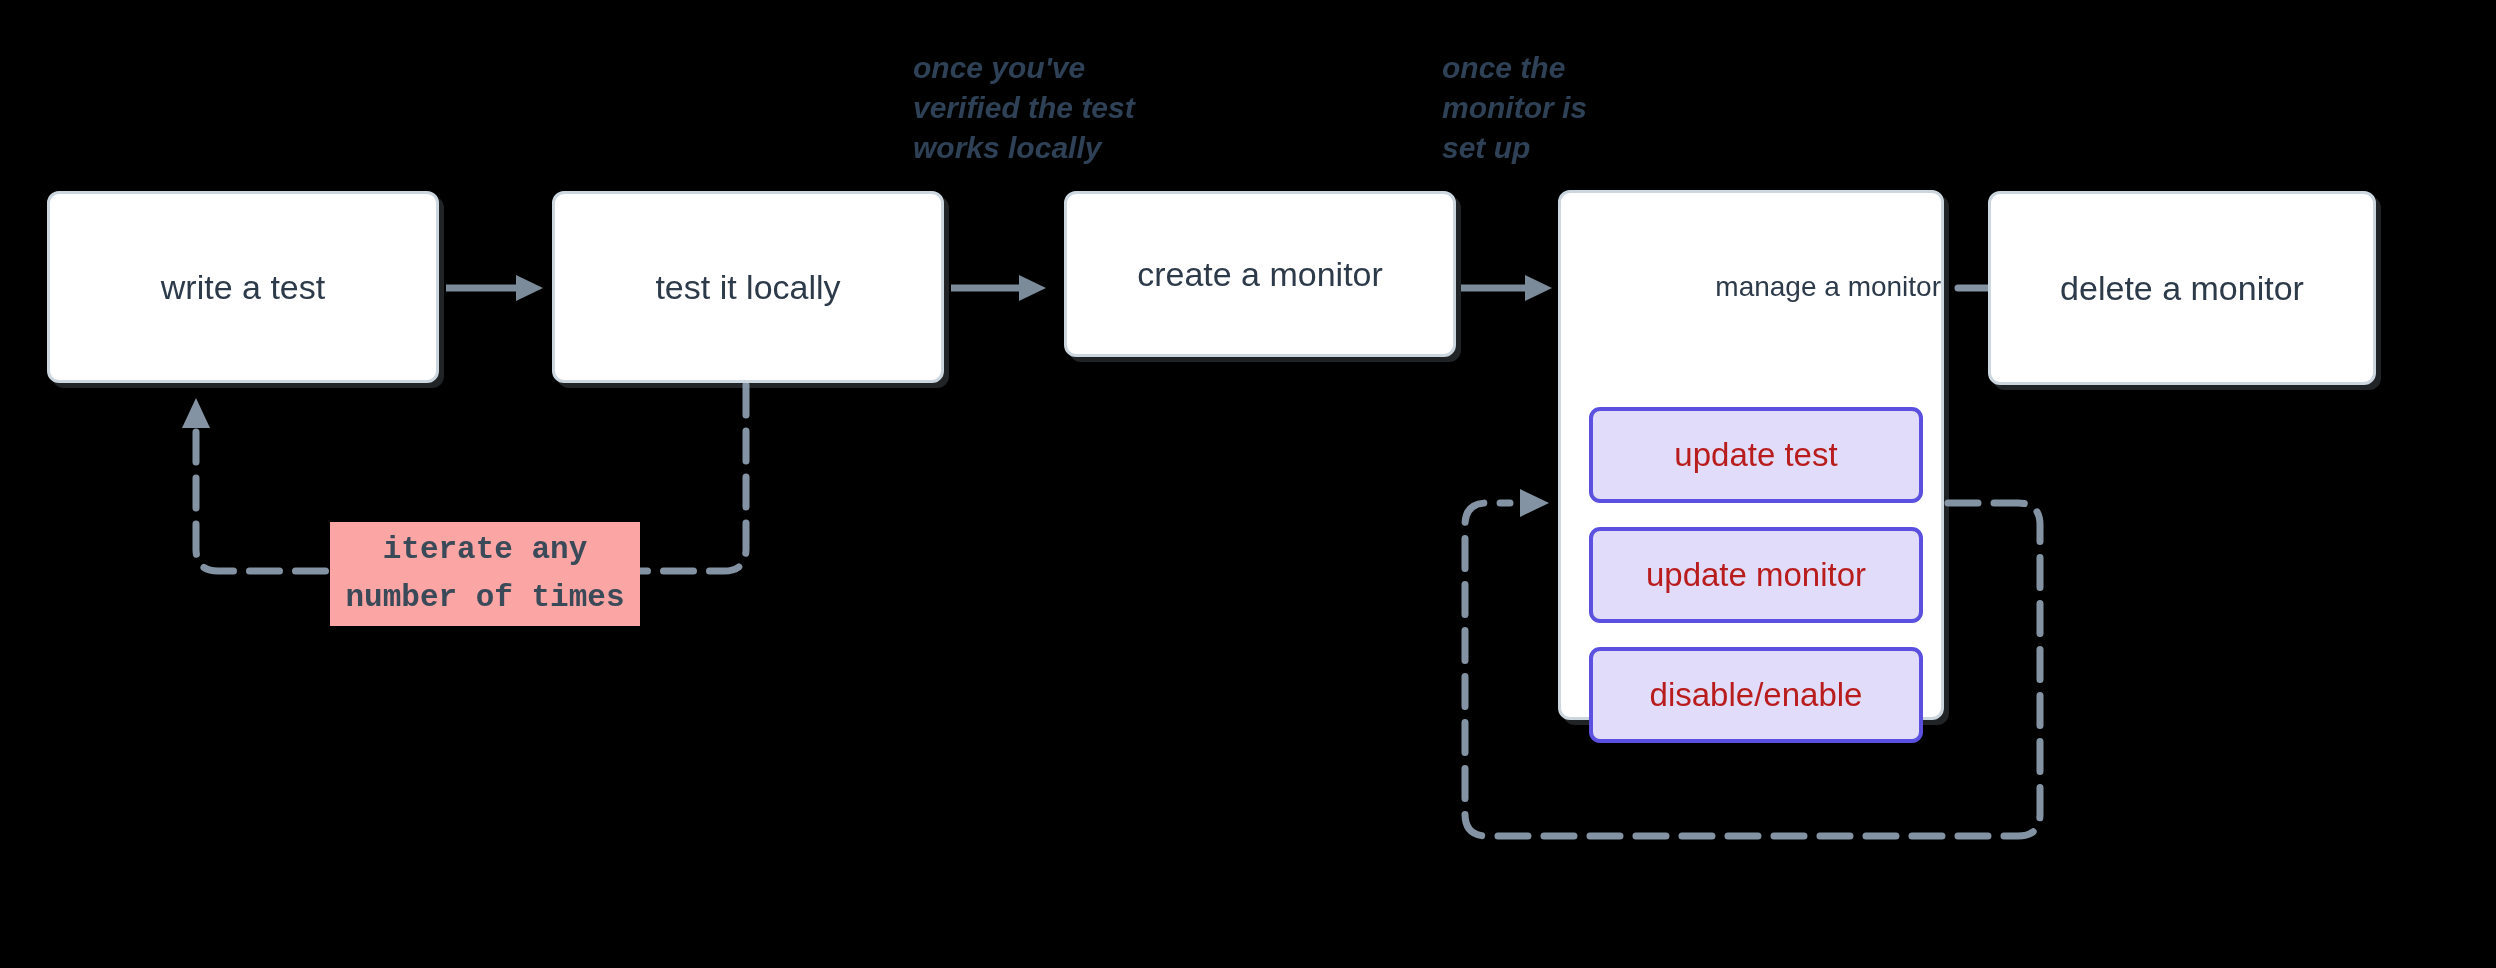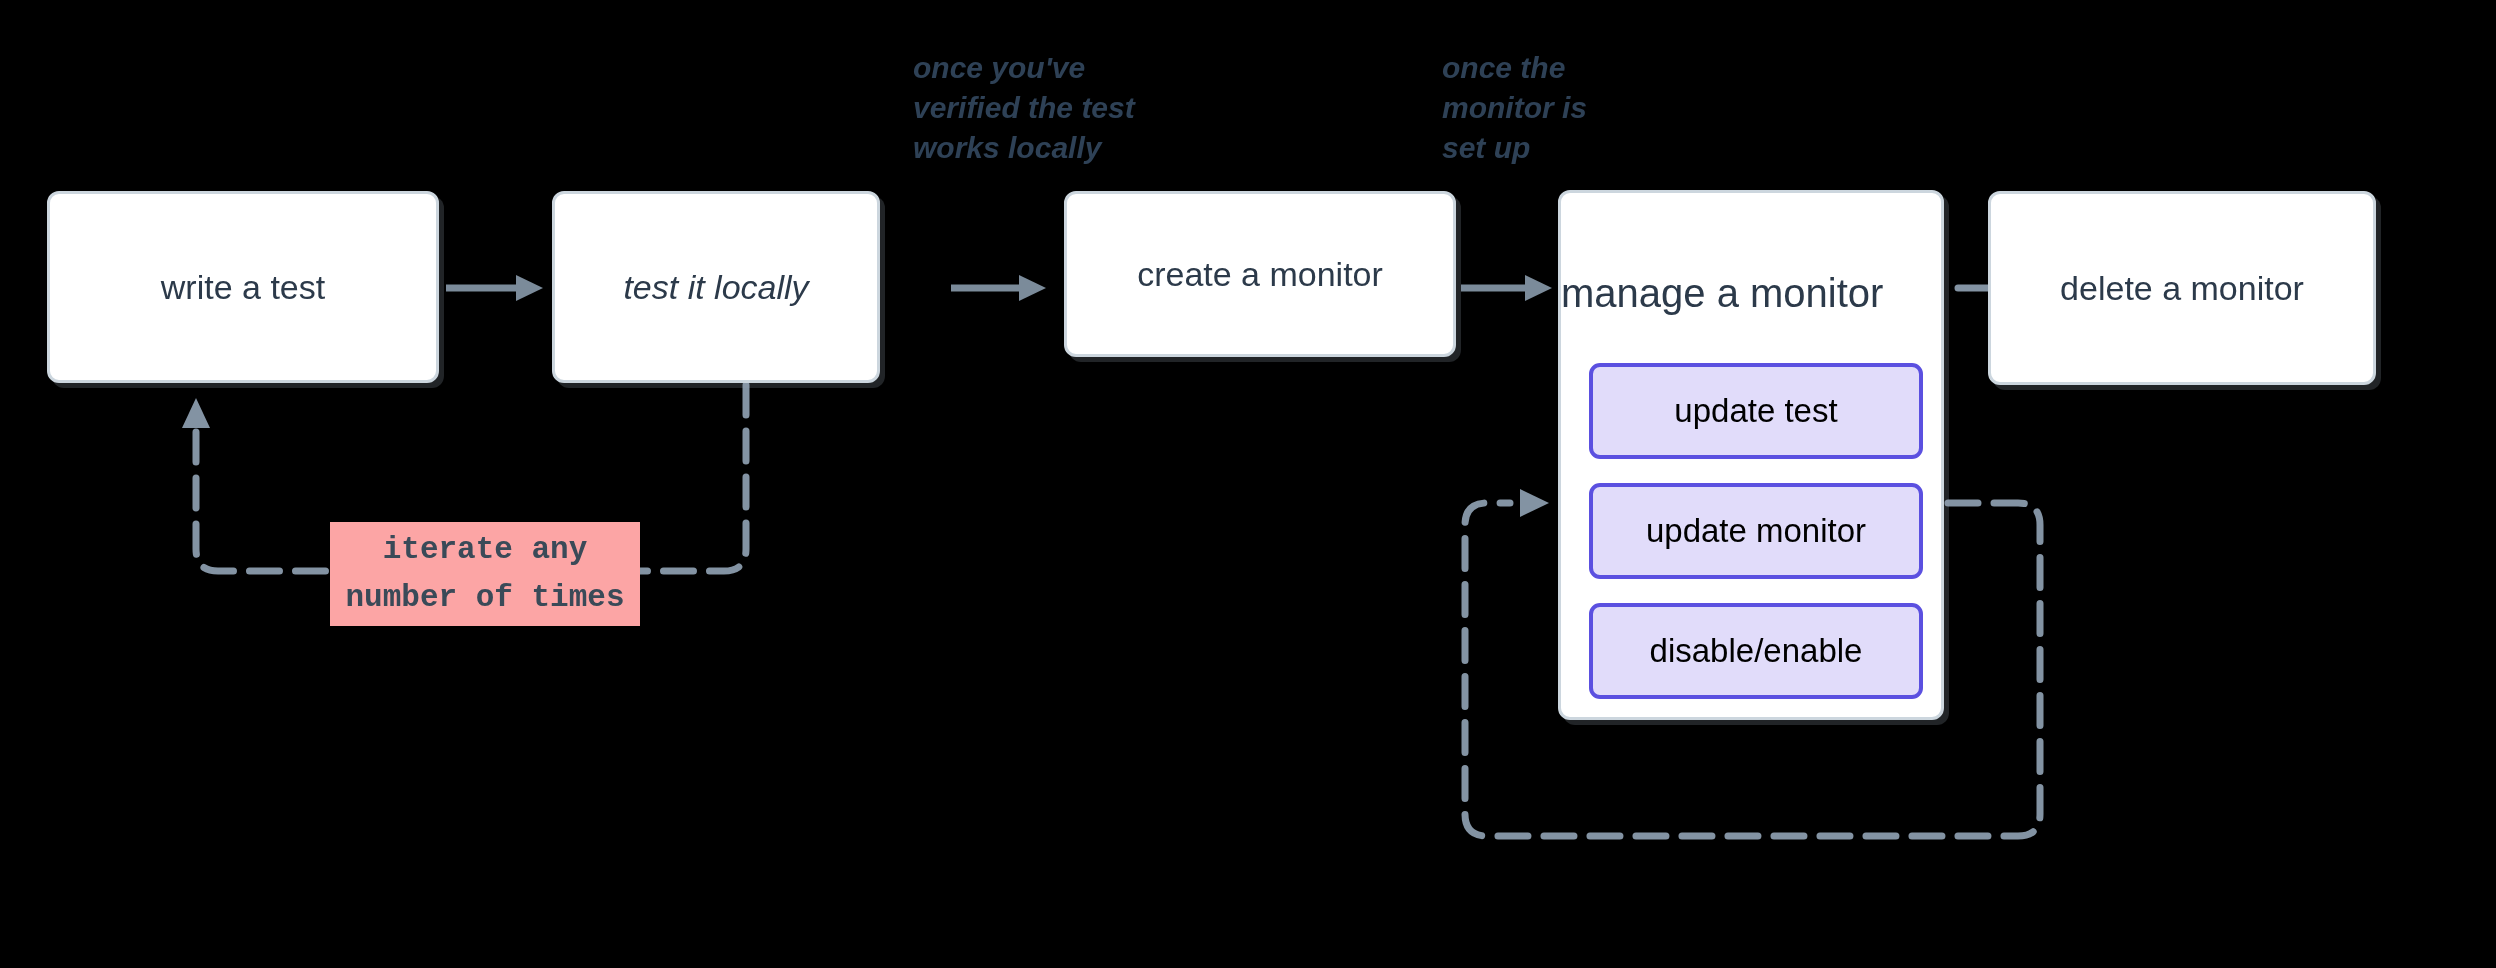--- a/index.html
+++ b/index.html
@@ -9,33 +9,33 @@
   }
   
   .node{
     position:absolute;background:#ffffff;border:3px solid #ccd6de;border-radius:12px;
     display:flex;align-items:center;justify-content:center;
     color:#2c3a4a;font-size:34px;font-weight:400;
     box-shadow:5px 5px 0 rgba(148,163,178,0.22);
     box-sizing:border-box;
   }
   .node-write   {left:47px;  top:191px; width:392px; height:192px;}
-  .node-test    {left:552px; top:191px; width:328px; height:192px;font-style:italic;}
+  .node-test    {left:552px; top:191px; width:392px; height:192px;}
   .node-create  {left:1064px;top:191px; width:392px; height:166px;}
   .node-manage  {left:1558px;top:190px; width:386px; height:530px; display:block;}
   .node-delete  {left:1988px;top:191px; width:388px; height:194px;}
   .manage-title{
-    position:absolute;left:0;top:78px;width:100%;text-align:left;
-    color:#2c3a4a;font-size:40px;
+    position:absolute;left:0;top:78px;width:100%;text-align:right;
+    color:#2c3a4a;font-size:28px;
   }
   .sub-btn{
     position:absolute;left:28px;width:334px;height:96px;
     background:#e1dcfa;border:4px solid #5b50e0;border-radius:11px;
     display:flex;align-items:center;justify-content:center;
-    color:#000000;font-size:33px;box-sizing:border-box;
+    color:#b91c1c;font-size:33px;box-sizing:border-box;margin-top:44px;
   }
   .sub-btn-1{top:170px;} .sub-btn-2{top:290px;} .sub-btn-3{top:410px;}
   
   svg.connectors{position:absolute;left:0;top:0;width:2496px;height:968px;}
   .solid-shaft{stroke:#7b8b9a;stroke-width:7;fill:none;}
   .solid-head{fill:#7b8b9a;stroke:none;}
   .dash-line{stroke:#8393a3;stroke-width:7;fill:none;stroke-linecap:round;stroke-dasharray:30 16;}
   .dash-head{fill:#8393a3;stroke:none;}
   
   .loop-label{

